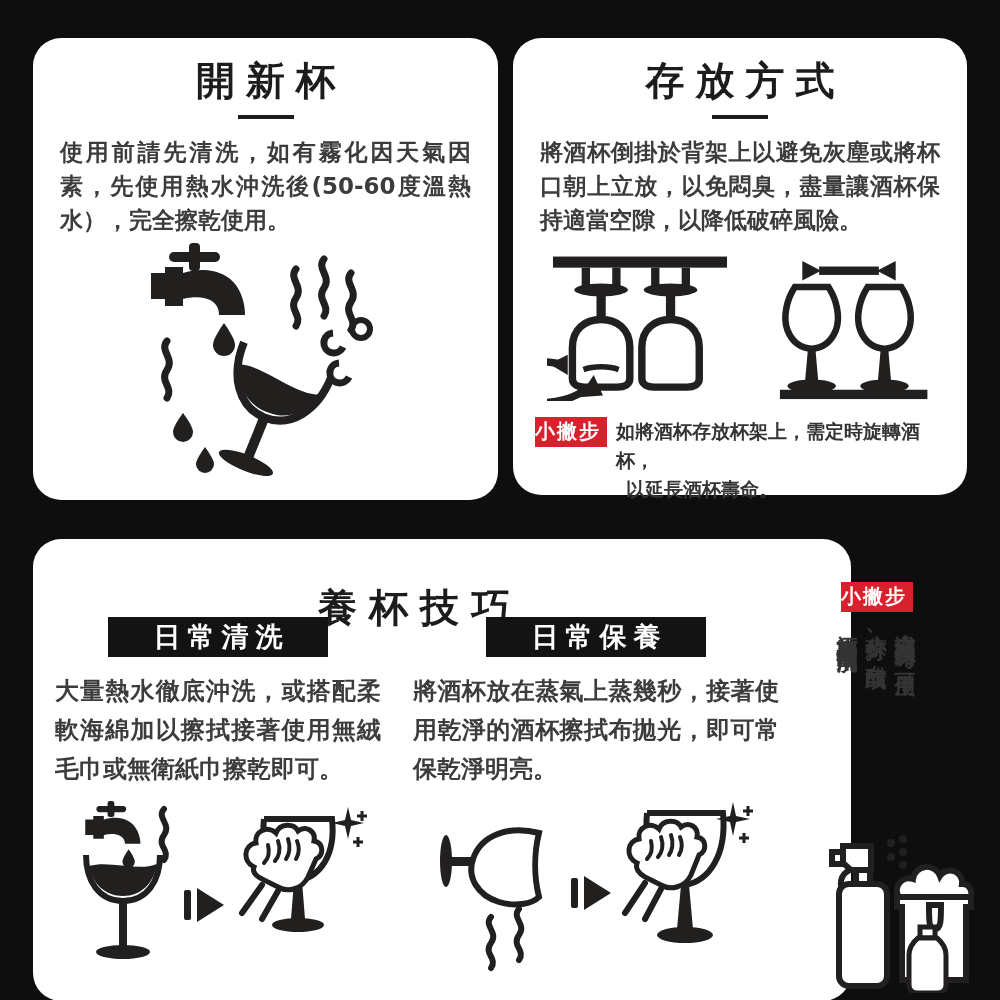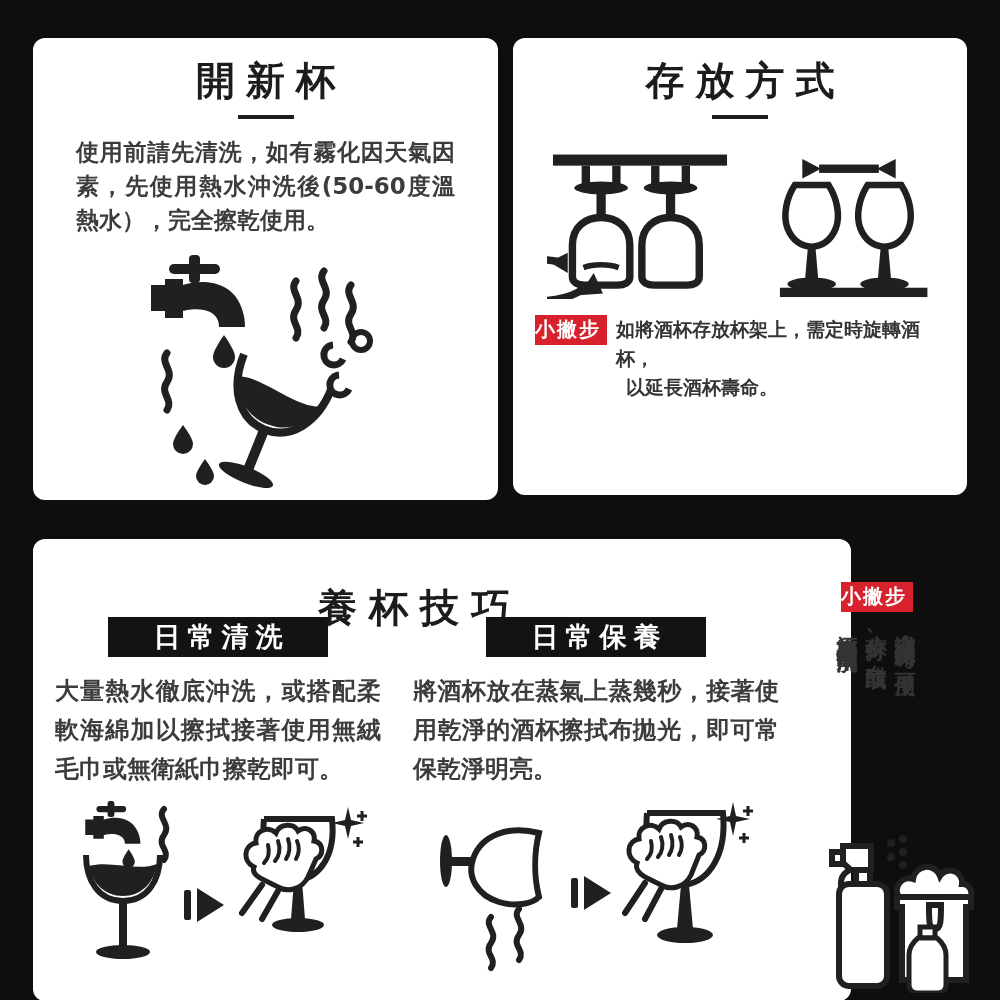--- a/index.html
+++ b/index.html
@@ -1,34 +1,34 @@
 <!DOCTYPE html>
 <html><head>
 <meta charset="utf-8">
 <style>
   html,body{margin:0;padding:0;}
   body{
     width:1000px;height:1000px;position:relative;overflow:hidden;
     background:#0f0e0e;
     font-family:"DejaVu Sans","Liberation Sans",sans-serif;
   }
-  .panel{position:absolute;background:#ffffff;border-radius:12px;}
+  .panel{position:absolute;background:#ffffff;border-radius:28px;}
   #panel-new{left:33px;top:38px;width:465px;height:462px;}
   #panel-store{left:513px;top:38px;width:454px;height:457px;}
   #panel-care{left:33px;top:539px;width:818px;height:462px;}
 
   .panel-title{
     margin:22px 0 0 0;text-align:center;
     font-size:39px;font-weight:bold;color:#1d1b1b;letter-spacing:11px;
     padding-left:11px;line-height:1.1;
   }
   .title-rule{width:56px;height:4px;background:#1d1b1b;margin:12px auto 16px auto;}
 
   .panel-body{
-    margin:16px;padding:0 27px;color:#3d3b3b;
+    margin:0;padding:0 27px;color:#3d3b3b;
     font-size:23px;line-height:34px;font-weight:600;
     text-align:justify;text-align-last:left;
   }
 
   .icon-center{display:block;margin:4px auto 0 auto;}
   .icons-row{
     display:flex;justify-content:space-between;align-items:flex-end;
     padding:14px 34px 0 34px;
   }
 
@@ -114,20 +114,21 @@
       <circle class="ink-line" stroke-width="6" cx="238" cy="88" r="9"></circle>
       <path class="ink-line" stroke-width="7" d="M210 92 a10 10 0 1 0 10 14"></path>
       <path class="ink-line" stroke-width="7" d="M216 122 a10 10 0 1 0 10 14"></path>
     </g>
   </svg>
 </section>
 
 <section class="panel" id="panel-store">
   <h1 class="panel-title">存放方式</h1>
   <div class="title-rule"></div>
+  <p class="panel-body">將酒杯倒掛於背架上以避免灰塵或將杯口朝上立放，以免悶臭，盡量讓酒杯保持適當空隙，以降低破碎風險。</p>
 
   <div class="icons-row">
 
     <svg width="186" height="150" viewBox="0 0 200 162">
       <rect class="ink" x="6" y="6" width="188" height="12"></rect>
       <g>
         <g transform="translate(58,0)">
           <rect class="ink" x="-21" y="18" width="9" height="26"></rect>
           <rect class="ink" x="12" y="18" width="9" height="26"></rect>
           <ellipse class="ink" cx="0" cy="42" rx="29" ry="7"></ellipse>

